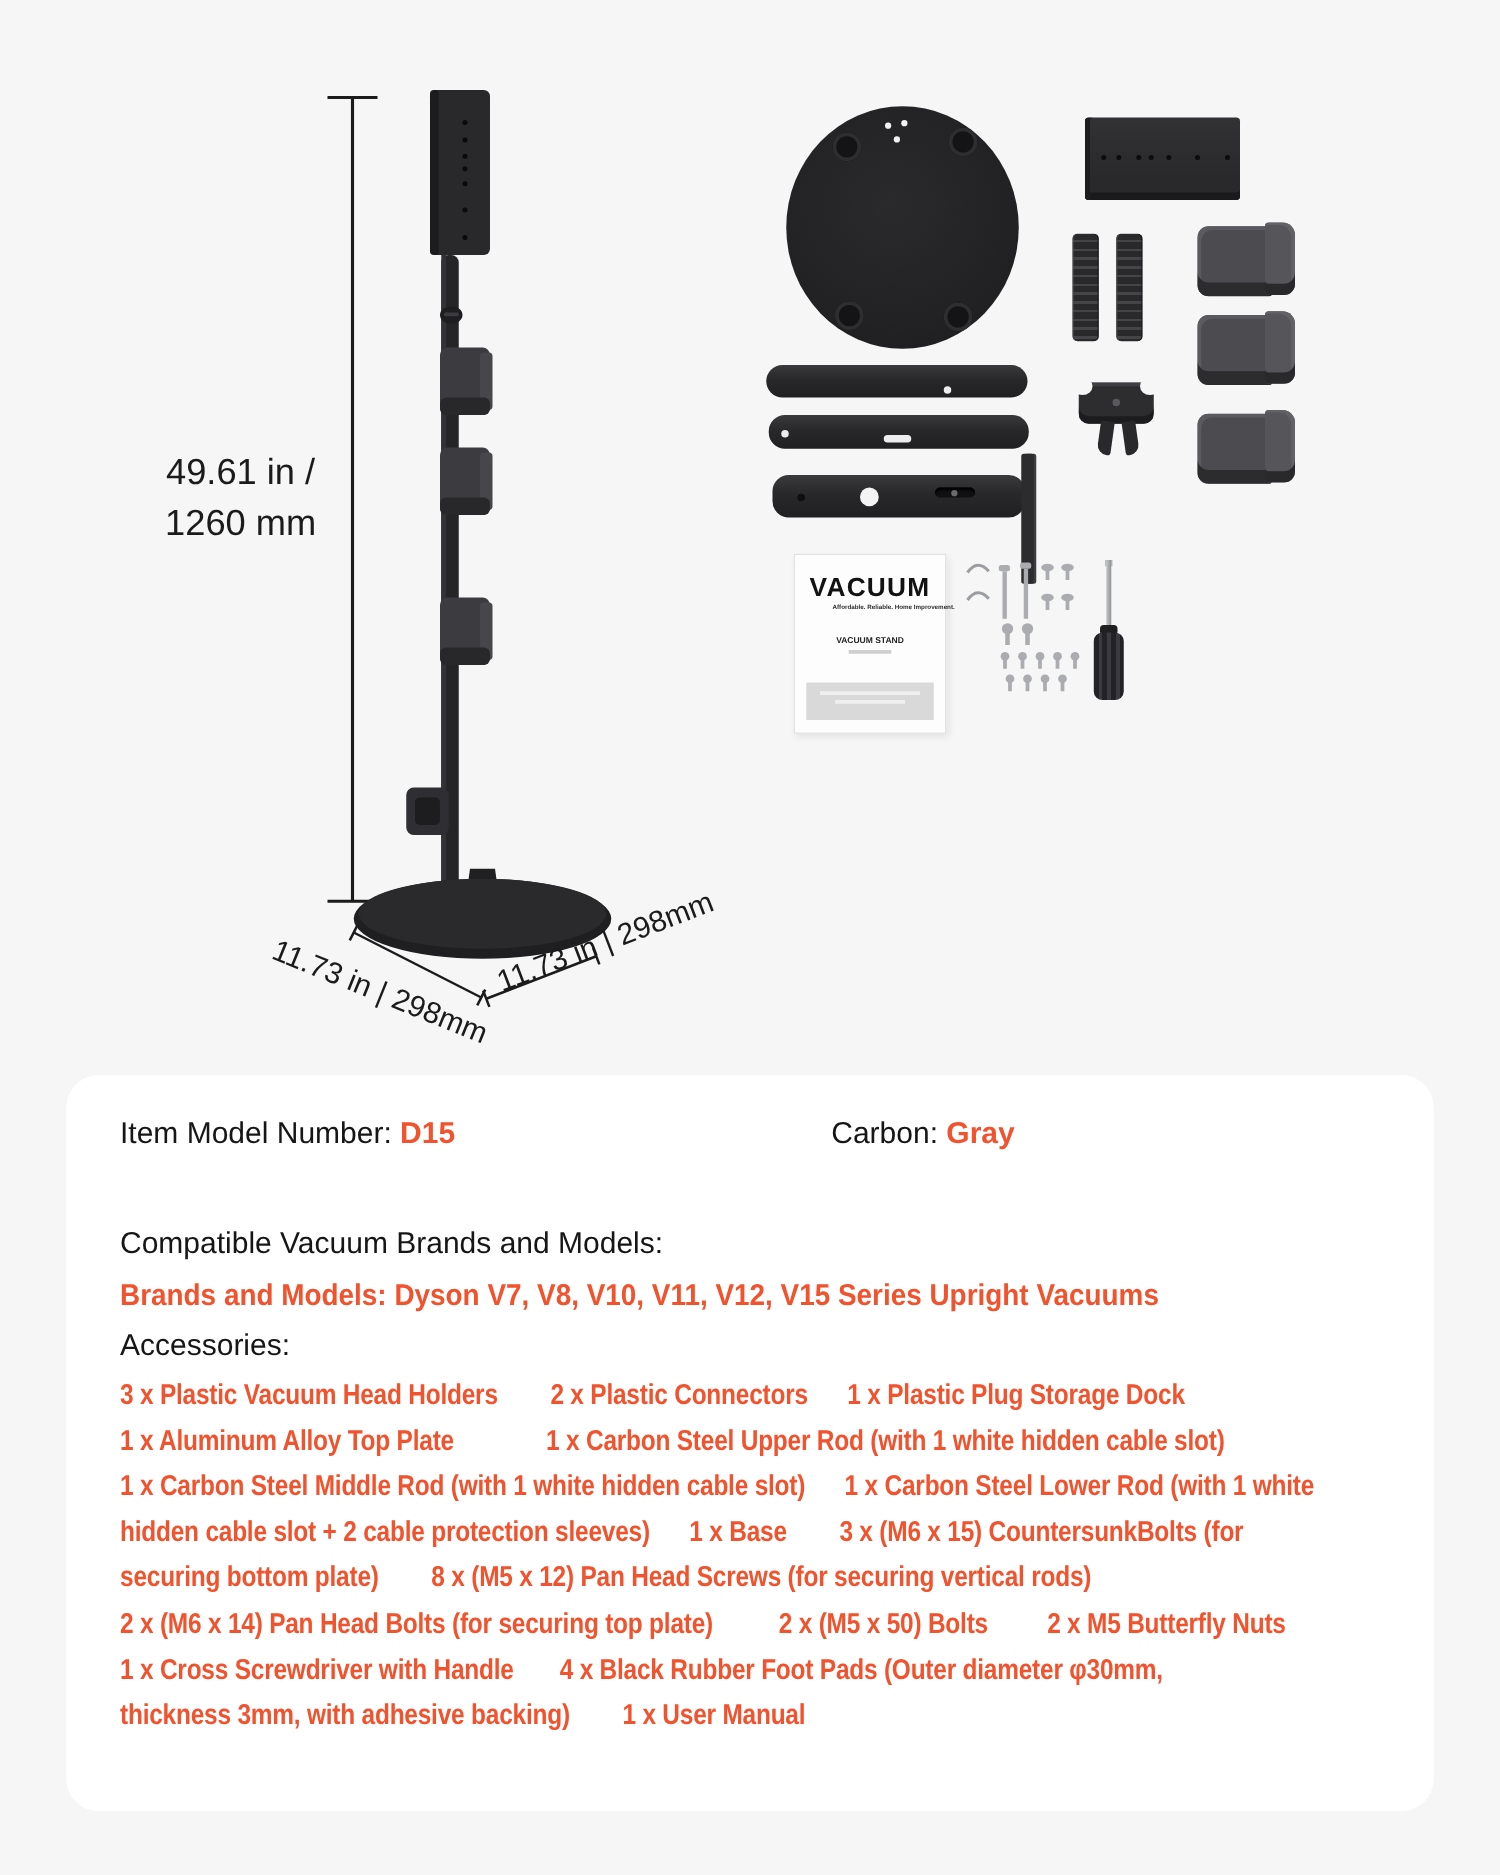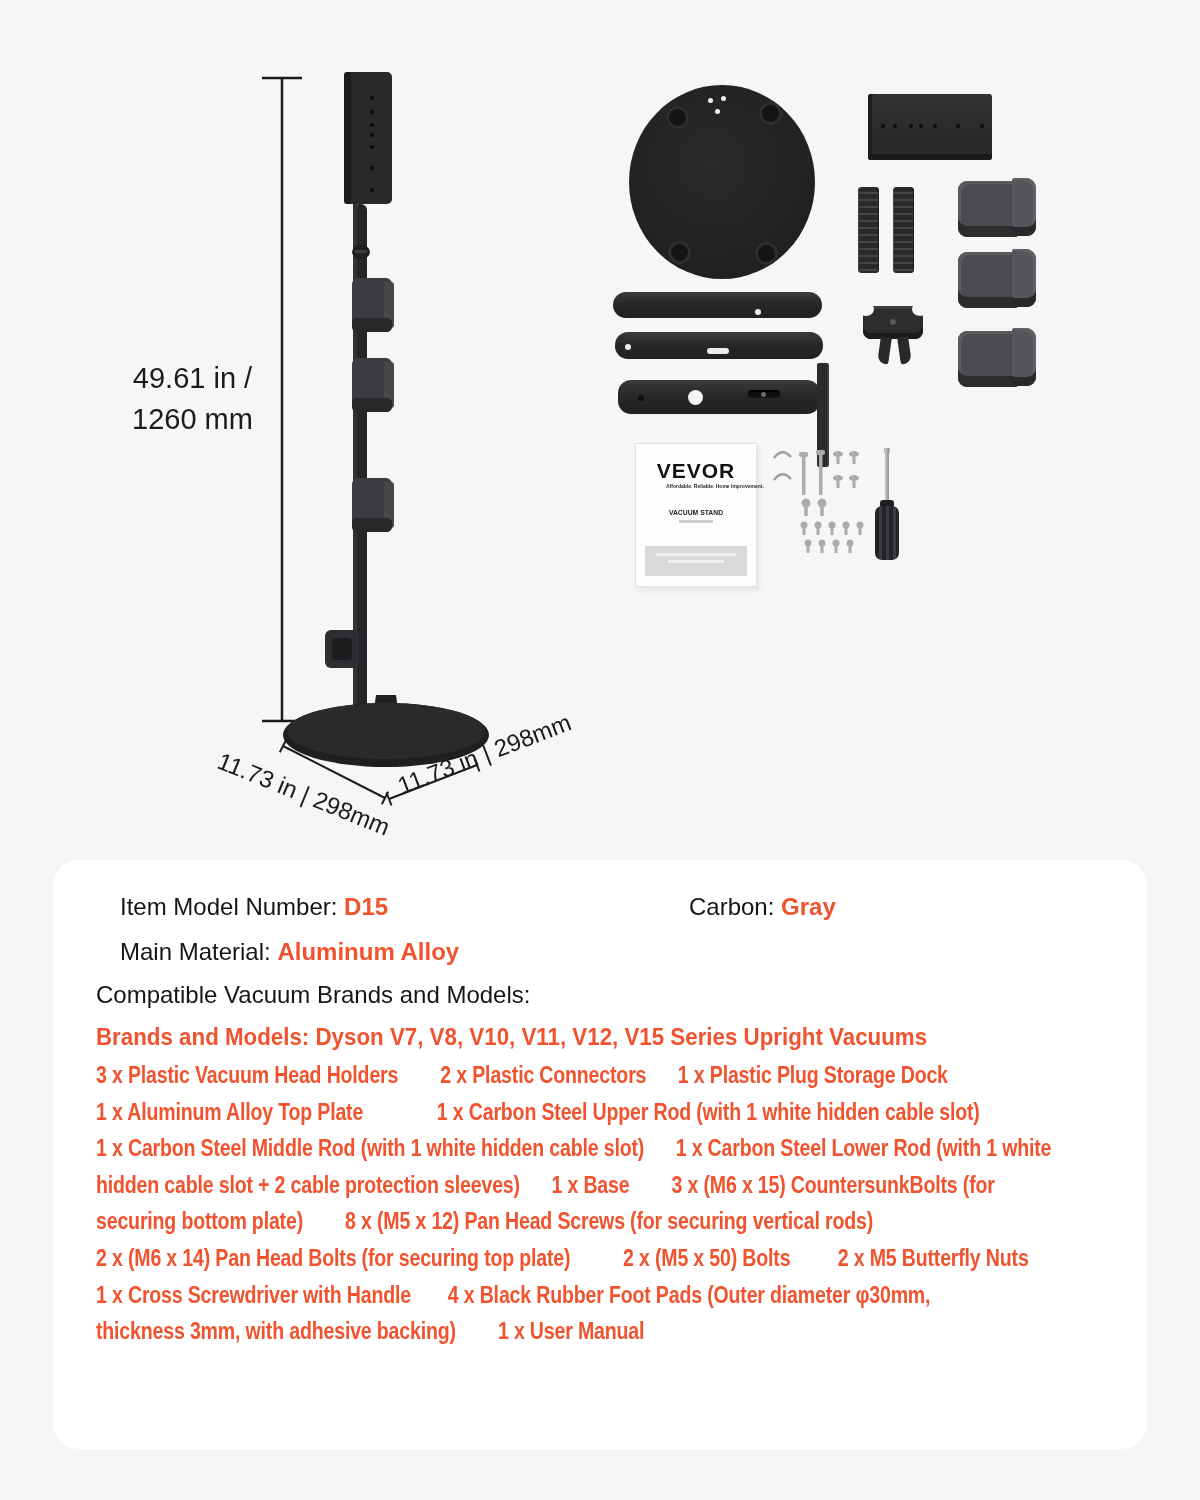--- a/index.html
+++ b/index.html
@@ -93,21 +93,21 @@
   .sd-collar{position:absolute;left:8px;top:52px;width:14px;height:8px;border-radius:3px;background:#1f1f22;}
   .sd-handle{position:absolute;left:3px;top:58px;width:24px;height:54px;border-radius:7px;
     background:repeating-linear-gradient(90deg,#232327 0 4px,#3a3a40 4px 7px);}
 
   
   .info-panel{
     position:absolute;left:53px;top:860px;width:1094px;height:589px;
     background:#ffffff;border-radius:26px;
     box-sizing:border-box;padding:24px 30px 0 43px;
   }
-  .pair-row{display:grid;grid-template-columns:569px auto;height:45px;align-items:center;font-size:24px;margin-left:24px;}
+  .pair-row{display:grid;grid-template-columns:569px auto;height:45px;align-items:center;font-size:24px;}
   .full-row{display:flex;align-items:center;font-size:24px;}
   .spec-value{color:#f0532d;font-weight:700;}
   .spec-label{color:#161616;}
   .heading-row{color:#161616;}
   .brands-row{color:#f0532d;font-weight:700;transform:scaleX(0.93);transform-origin:left center;width:108%;white-space:pre;}
   .acc-block{margin-top:0;transform:scaleX(0.85);transform-origin:left top;width:118%;}
   .acc-line{
     font-size:23px;font-weight:700;color:#f0532d;line-height:36.6px;
     white-space:pre;letter-spacing:-0.2px;
   }
@@ -234,21 +234,21 @@
 
     <div class="part plug-dock-top">
       <div class="notch" style="left:-5px"></div>
       <div class="notch" style="right:-5px"></div>
       <div class="screw"></div>
     </div>
     <div class="part dock-prong l"></div>
     <div class="part dock-prong r"></div>
 
     <div class="part manual">
-      <div class="brand">VEVOR</div>
+      <div class="brand">VACUUM</div>
       <div class="tagline">Affordable. Reliable. Home Improvement.</div>
       <div class="mtitle">VACUUM STAND</div>
       <div class="mbar"></div>
       <div class="mfooter">
         <div class="fline"></div>
           <div class="fline s"></div>
       </div>
     </div>
 
     <svg class="part" style="left:768px;top:440px" width="110" height="118" viewBox="0 0 110 118">
@@ -307,32 +307,30 @@
     <div class="pair-row">
       <div>
         <span class="spec-label">Item Model Number: </span><span class="spec-value">D15</span>
       </div>
       <div>
         <span class="spec-label">Carbon: </span><span class="spec-value">Gray</span>
       </div>
     </div>
 
     <div class="pair-row">
-      <div>
-        <span class="spec-label">Main Material: </span><span class="spec-value">Aluminum Alloy</span>
-      </div>
     </div>
 
 
     <div class="full-row heading-row" style="height:42px">Compatible Vacuum Brands and Models:</div>
 
     <div class="full-row" style="height:41px">
       <span class="brands-row">Brands and Models: Dyson V7, V8, V10, V11, V12, V15 Series Upright Vacuums</span>
     </div>
 
+    <div class="full-row heading-row" style="height:40px">Accessories:</div>
 
     <div class="acc-block">
       <div class="acc-line">3 x Plastic Vacuum Head Holders        2 x Plastic Connectors      1 x Plastic Plug Storage Dock</div>
       <div class="acc-line">1 x Aluminum Alloy Top Plate              1 x Carbon Steel Upper Rod (with 1 white hidden cable slot)</div>
       <div class="acc-line">1 x Carbon Steel Middle Rod (with 1 white hidden cable slot)      1 x Carbon Steel Lower Rod (with 1 white</div>
       <div class="acc-line">hidden cable slot + 2 cable protection sleeves)      1 x Base        3 x (M6 x 15) CountersunkBolts (for</div>
       <div class="acc-line">securing bottom plate)        8 x (M5 x 12) Pan Head Screws (for securing vertical rods)</div>
       <div class="acc-line">2 x (M6 x 14) Pan Head Bolts (for securing top plate)          2 x (M5 x 50) Bolts         2 x M5 Butterfly Nuts</div>
       <div class="acc-line">1 x Cross Screwdriver with Handle       4 x Black Rubber Foot Pads (Outer diameter φ30mm,</div>
       <div class="acc-line">thickness 3mm, with adhesive backing)        1 x User Manual</div>

